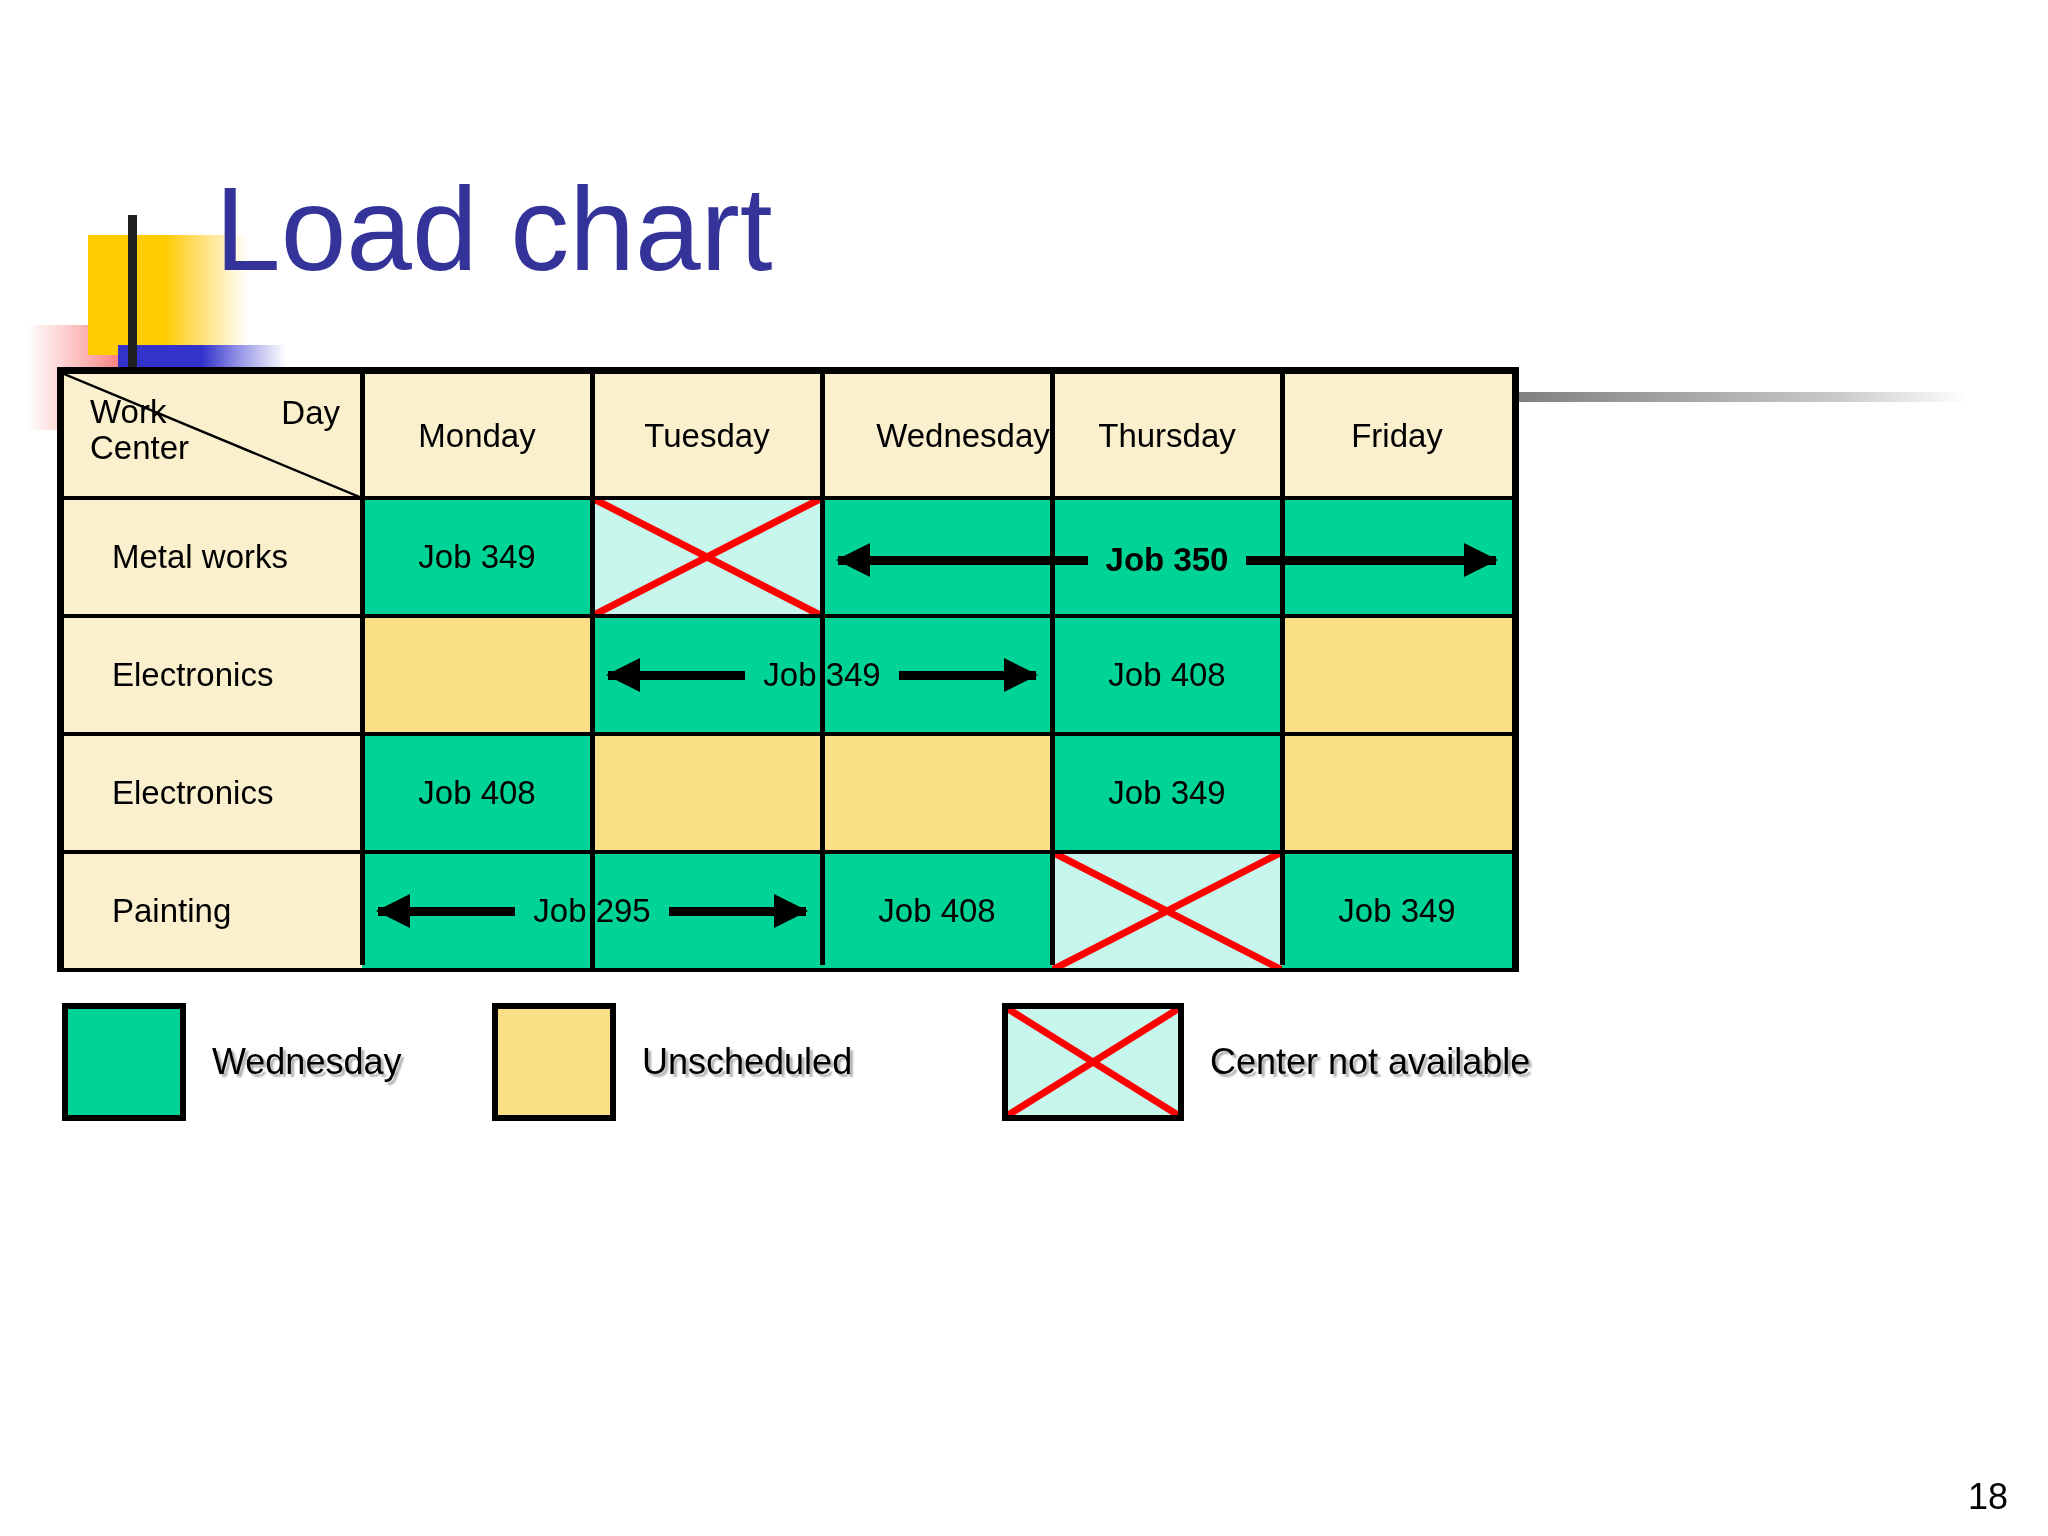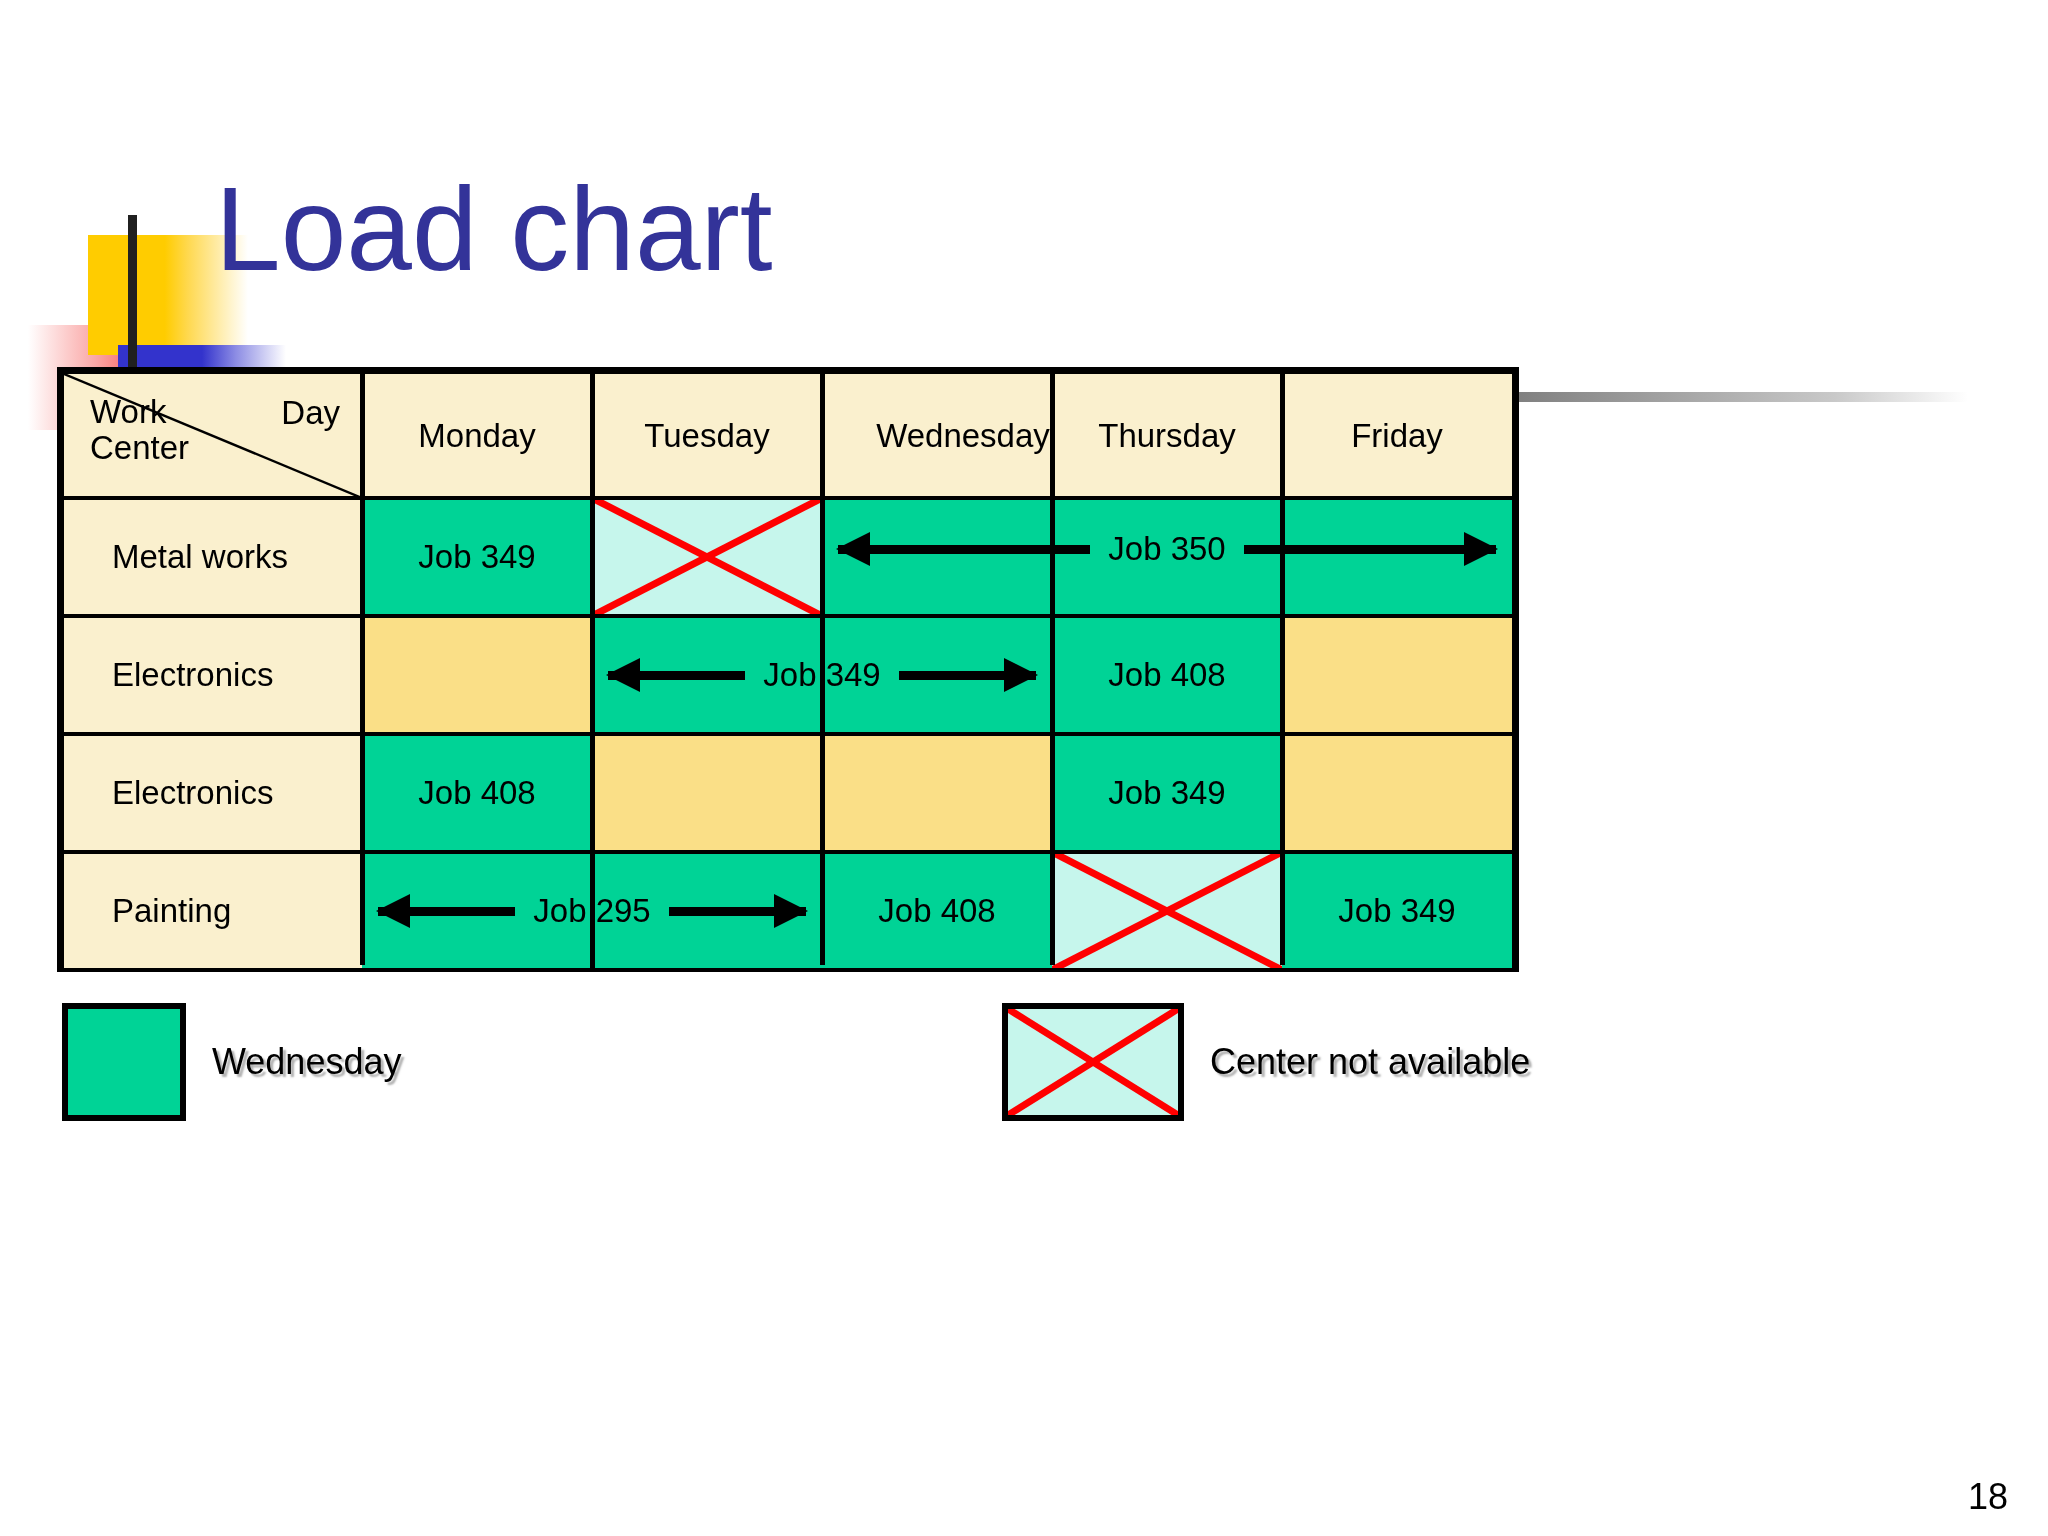--- a/index.html
+++ b/index.html
@@ -126,21 +126,21 @@
       </div>
       <div class="cell cell-center bg-na" style="left: 528px; top: 124px; width: 230px; height: 118px;">
         <svg class="na-x" viewBox="0 0 100 100" preserveAspectRatio="none">
           <line x1="0" y1="0" x2="100" y2="100" stroke="#FF0000" stroke-width="7" vector-effect="non-scaling-stroke"></line>
           <line x1="100" y1="0" x2="0" y2="100" stroke="#FF0000" stroke-width="7" vector-effect="non-scaling-stroke"></line>
         </svg>
       </div>
       <div class="cell cell-center bg-proc" style="left: 758px; top: 124px; width: 230px; height: 118px;"></div>
       <div class="cell cell-center bg-proc" style="left: 988px; top: 124px; width: 230px; height: 118px;"></div>
       <div class="cell cell-center bg-proc" style="left: 1218px; top: 124px; width: 230px; height: 118px;"></div>
-      <div class="span-bar" style="left: 774px; top: 153px; width: 658px; height: 44px;">
+      <div class="span-bar" style="left: 774px; top: 164px; width: 658px; height: 44px; font-weight: bold;">
         <div class="arrow-left"></div>
         <span class="span-label">Job 350</span>
         <div class="arrow-right"></div>
       </div>
       <div class="tick" style="left: 986px; top: 124px; height: 32px;"></div>
       <div class="tick" style="left: 986px; top: 210px; height: 32px;"></div>
       <div class="tick" style="left: 1216px; top: 124px; height: 32px;"></div>
       <div class="tick" style="left: 1216px; top: 210px; height: 32px;"></div>
       <div class="cell cell-lbl bg-cream" style="left: 0px; top: 242px; width: 298px; height: 118px;">
         <span>Electronics</span>
@@ -206,20 +206,24 @@
       <div class="grid-col" style="left: 986px;"></div>
       <div class="grid-col" style="left: 1216px;"></div>
     </div>
 </div>
 
 <div id="legend">
     <div class="legend-item" style="left: 62px; top: 8px;">
       <div class="swatch bg-proc" style="width: 124px; height: 118px;"></div>
       <span class="legend-text">Wednesday</span>
     </div>
+    <div class="legend-item" style="left: 492px; top: 8px;">
+      <div class="swatch bg-unsch" style="width: 124px; height: 118px;"></div>
+      <span class="legend-text">Unscheduled</span>
+    </div>
     <div class="legend-item" style="left: 1002px; top: 8px;">
       <div class="swatch bg-na" style="width: 182px; height: 118px;">
         <svg class="na-x" viewBox="0 0 100 100" preserveAspectRatio="none">
           <line x1="-4" y1="-4" x2="104" y2="104" stroke="#FF0000" stroke-width="7" vector-effect="non-scaling-stroke"></line>
           <line x1="104" y1="-4" x2="-4" y2="104" stroke="#FF0000" stroke-width="7" vector-effect="non-scaling-stroke"></line>
         </svg>
       </div>
       <span class="legend-text">Center not available</span>
     </div>
   </div>

